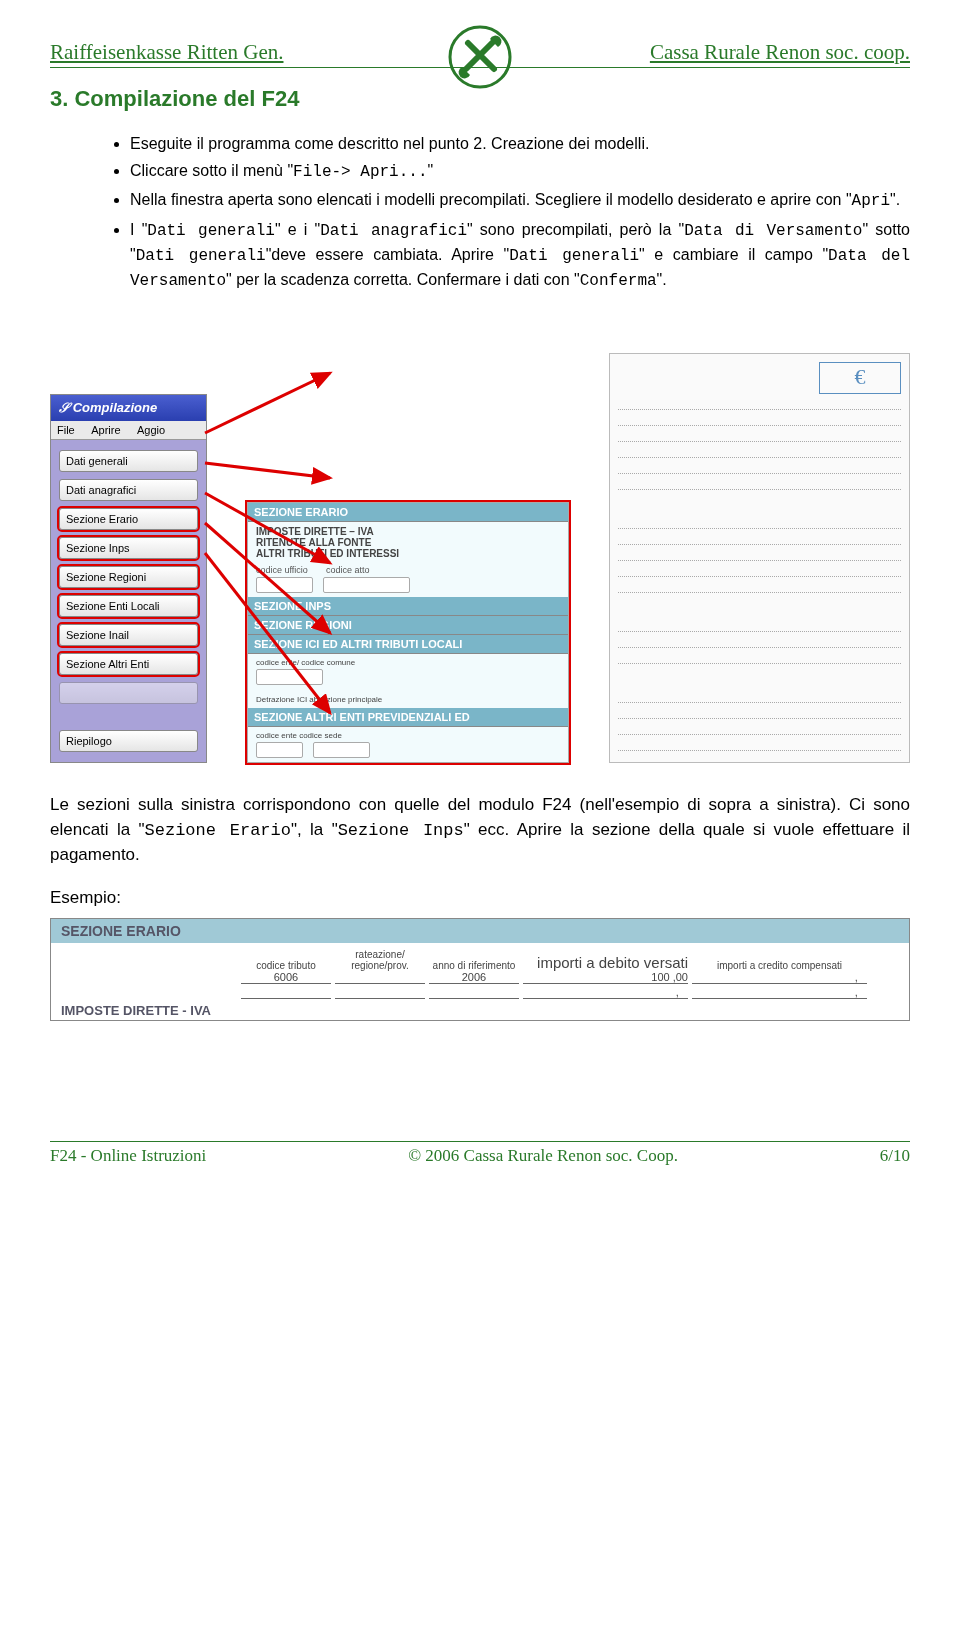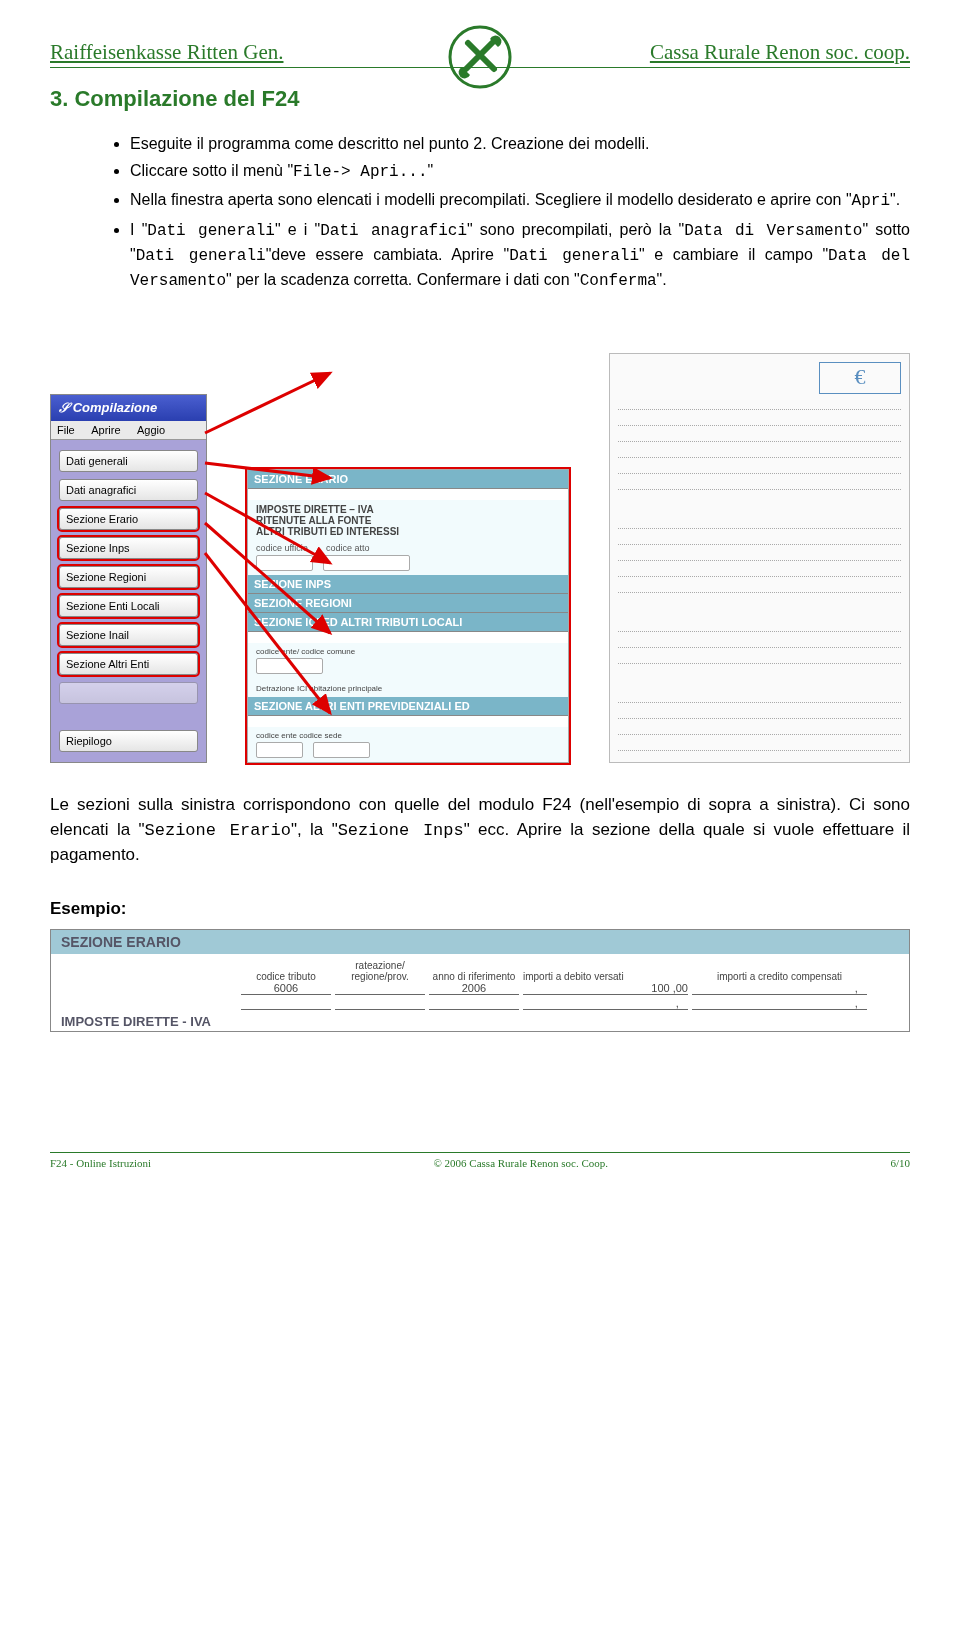--- a/index.html
+++ b/index.html
@@ -119,21 +119,20 @@
     font-weight: bold;
     font-size: 11px;
     padding: 3px 6px;
     border-bottom: 1px solid #888;
   }
   .form-sec-body {
     background: #f2fbfd;
     padding: 4px 8px;
     font-size: 10px;
     color: #444;
-    margin-top: 11px;
   }
   .form-sec-body .bold {
     font-weight: bold;
   }
   .form-row-labels {
     display: flex;
     gap: 18px;
     font-size: 9px;
     color: #555;
     margin-top: 6px;
@@ -173,23 +172,23 @@
     position: absolute;
     pointer-events: none;
   }
   .body-text {
     font-size: 17px;
     line-height: 1.45;
     margin: 20px 0;
     text-align: justify;
   }
   .esempio {
-    font-weight: bold;
+    font-weight: normal;
     font-size: 17px;
-    margin: 31px 0 8px 0;
+    margin: 20px 0 8px 0;
   }
   .erario-strip {
     margin-top: 10px;
     border: 1px solid #888;
   }
   .erario-head {
     background: #a0c9d6;
     color: #556;
     font-weight: bold;
     font-size: 14px;
@@ -219,21 +218,21 @@
     margin-top: 4px;
     font-family: Arial, sans-serif;
   }
   .footer {
     margin-top: 120px;
     border-top: 1px solid #2a7a2a;
     display: flex;
     justify-content: space-between;
     font-family: "Times New Roman", serif;
     color: #2a7a2a;
-    font-size: 11px;
+    font-size: 17px;
     padding-top: 4px;
   }
   .form-line {
     border-bottom: 1px dotted #aaa;
     height: 12px;
     margin: 3px 0;
   }
 </style>
 </head>
 <body>
@@ -376,21 +375,21 @@
   <div class="esempio">Esempio:</div>
 
 
   <div class="erario-strip">
     <div class="erario-head">SEZIONE ERARIO</div>
     <div class="erario-body">
       <div class="erario-cols">
         <div style="width:90px"><div style="font-size:10px;border:none">codice tributo</div><span>6006</span></div>
         <div style="width:90px"><div style="font-size:10px;border:none;line-height:1.1">rateazione/ regione/prov.</div>&nbsp;</div>
         <div style="width:90px"><div style="font-size:10px;border:none;line-height:1.1">anno di riferimento</div><span>2006</span></div>
-        <div style="width:165px;text-align:right"><div style="font-size:10px;border:none;text-align:left">importi a debito versati</div><span>100</span> ,<span>00</span></div>
+        <div style="width:165px;text-align:right"><div style="font-size:15px;border:none;text-align:right">importi a debito versati</div><span>100</span> ,<span>00</span></div>
         <div style="width:175px;text-align:right"><div style="font-size:10px;border:none;text-align:center">importi a credito compensati</div>, &nbsp;&nbsp;</div>
       </div>
       <div class="erario-cols" style="margin-top:2px">
         <div style="width:90px">&nbsp;</div>
         <div style="width:90px">&nbsp;</div>
         <div style="width:90px">&nbsp;</div>
         <div style="width:165px;text-align:right">, &nbsp;&nbsp;</div>
         <div style="width:175px;text-align:right">, &nbsp;&nbsp;</div>
       </div>
       <div class="erario-sub">IMPOSTE DIRETTE - IVA</div>

